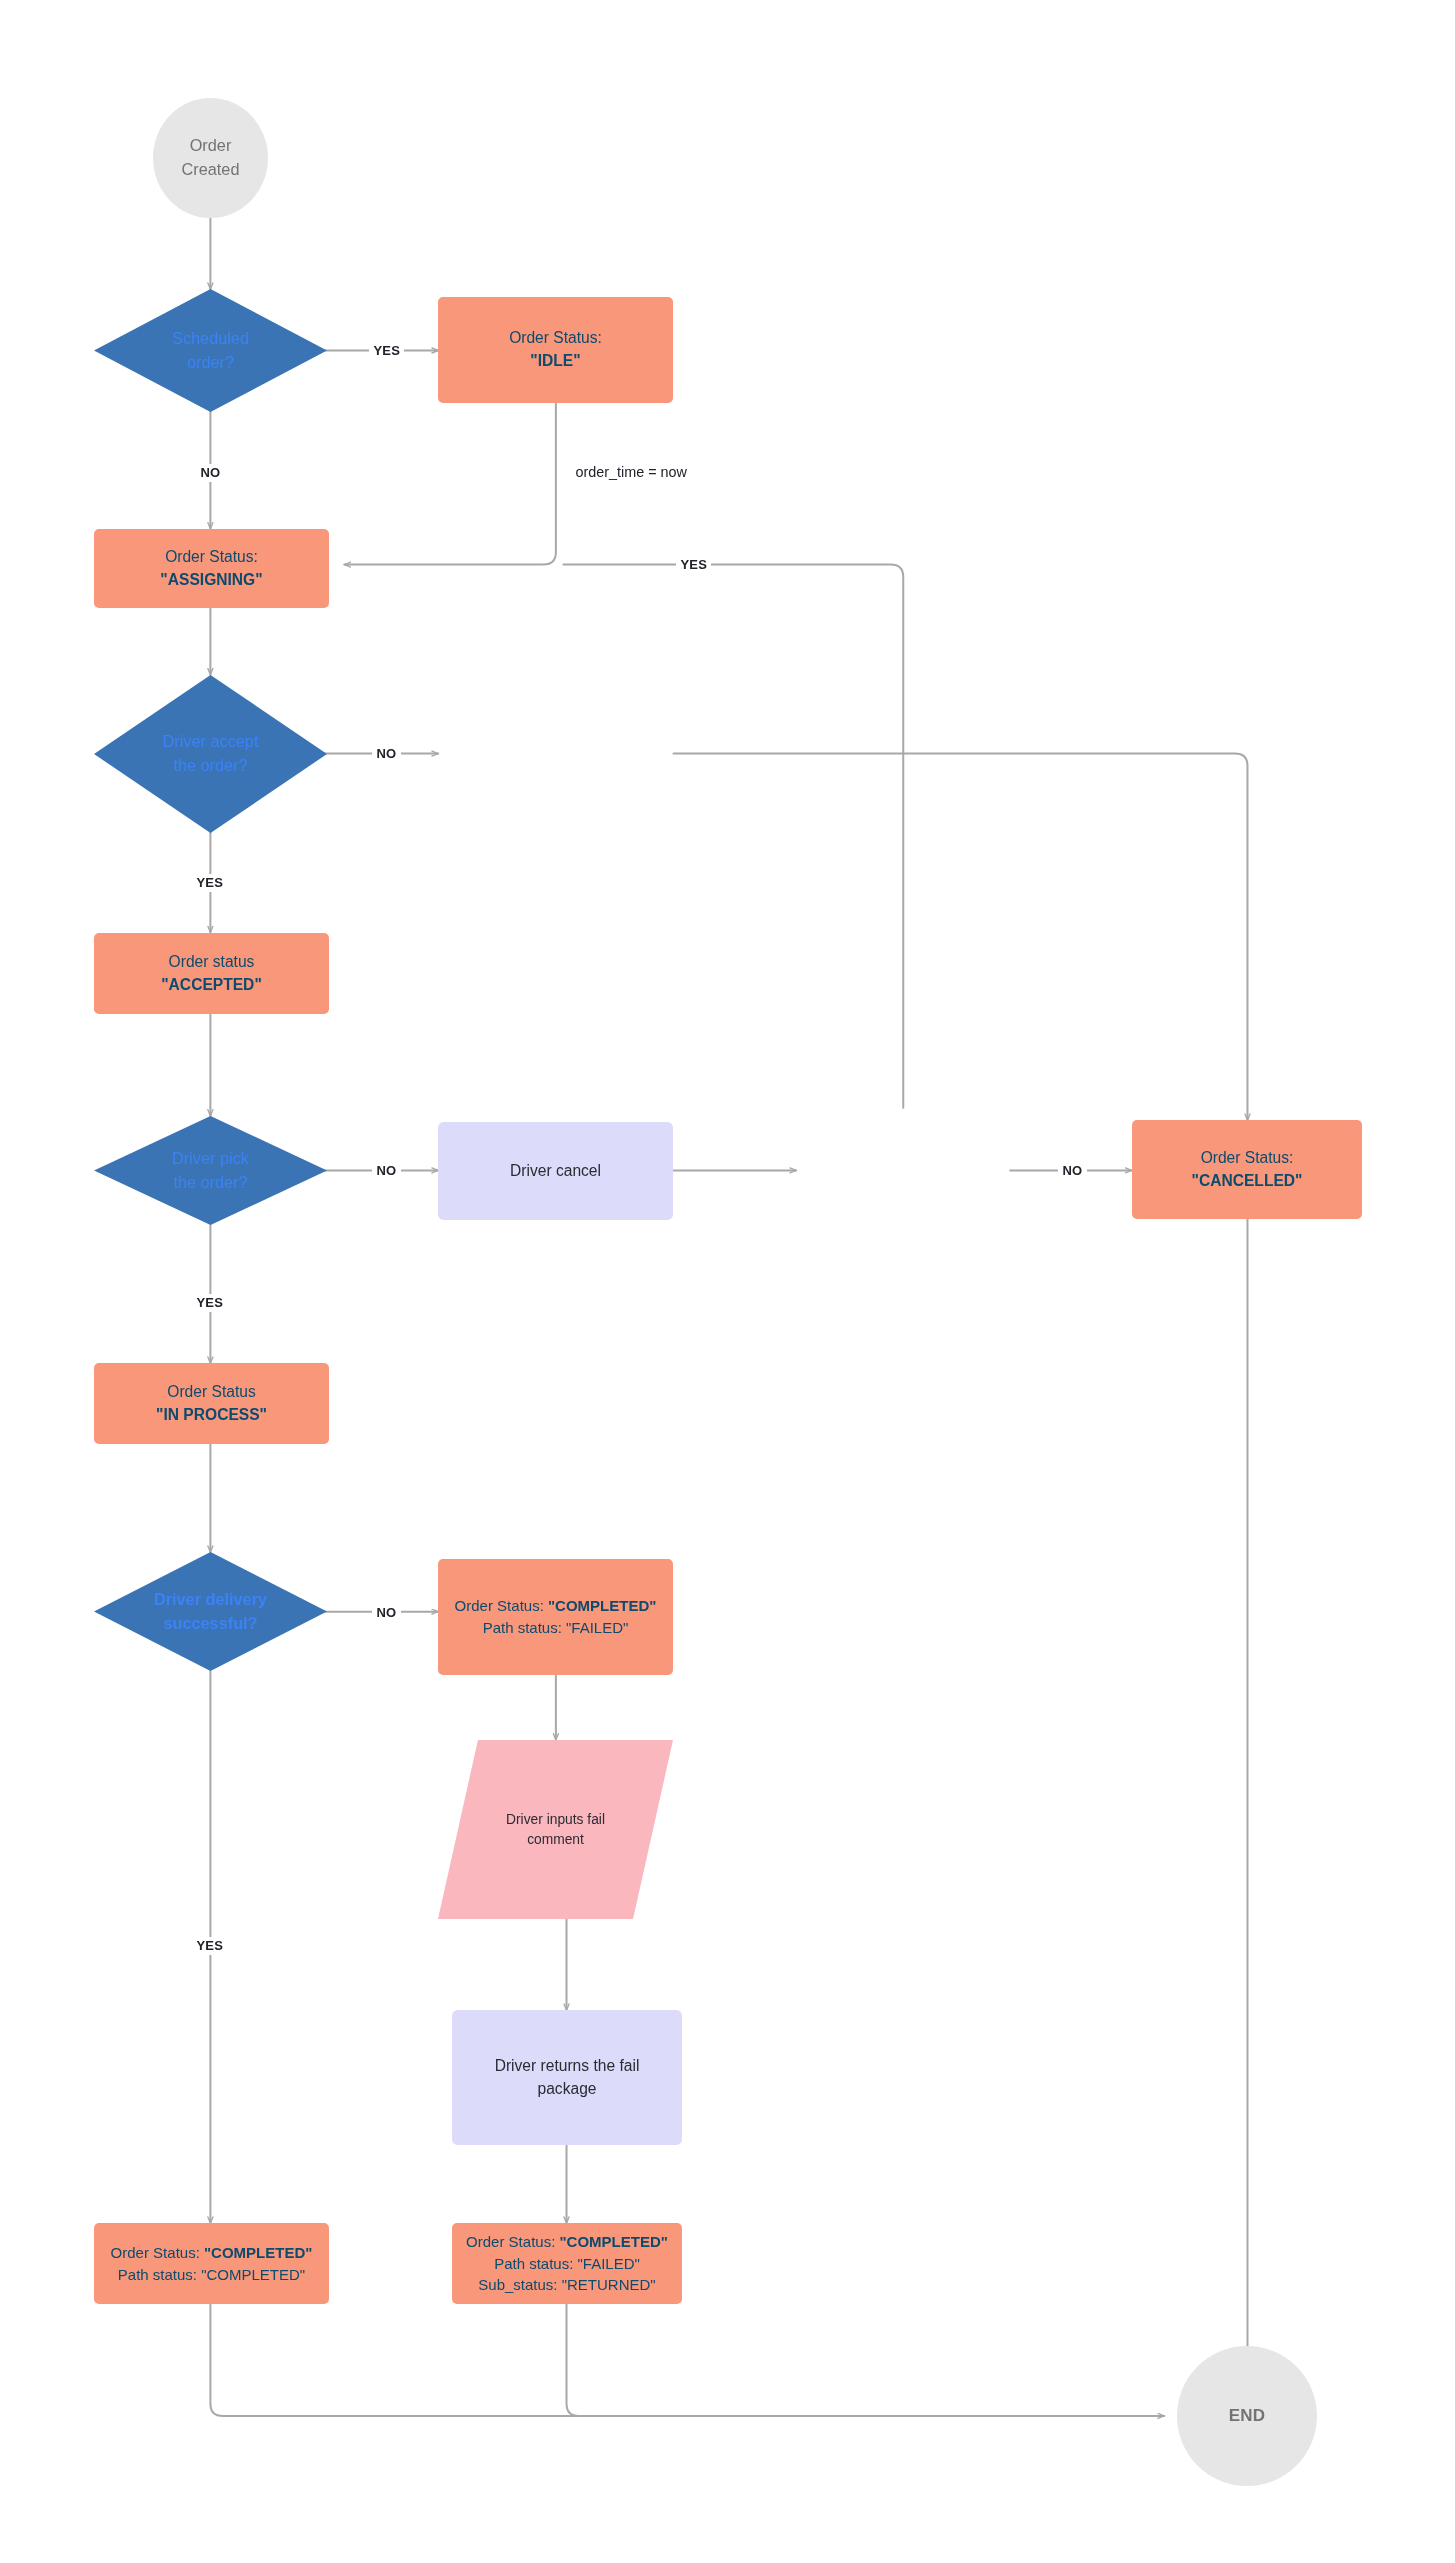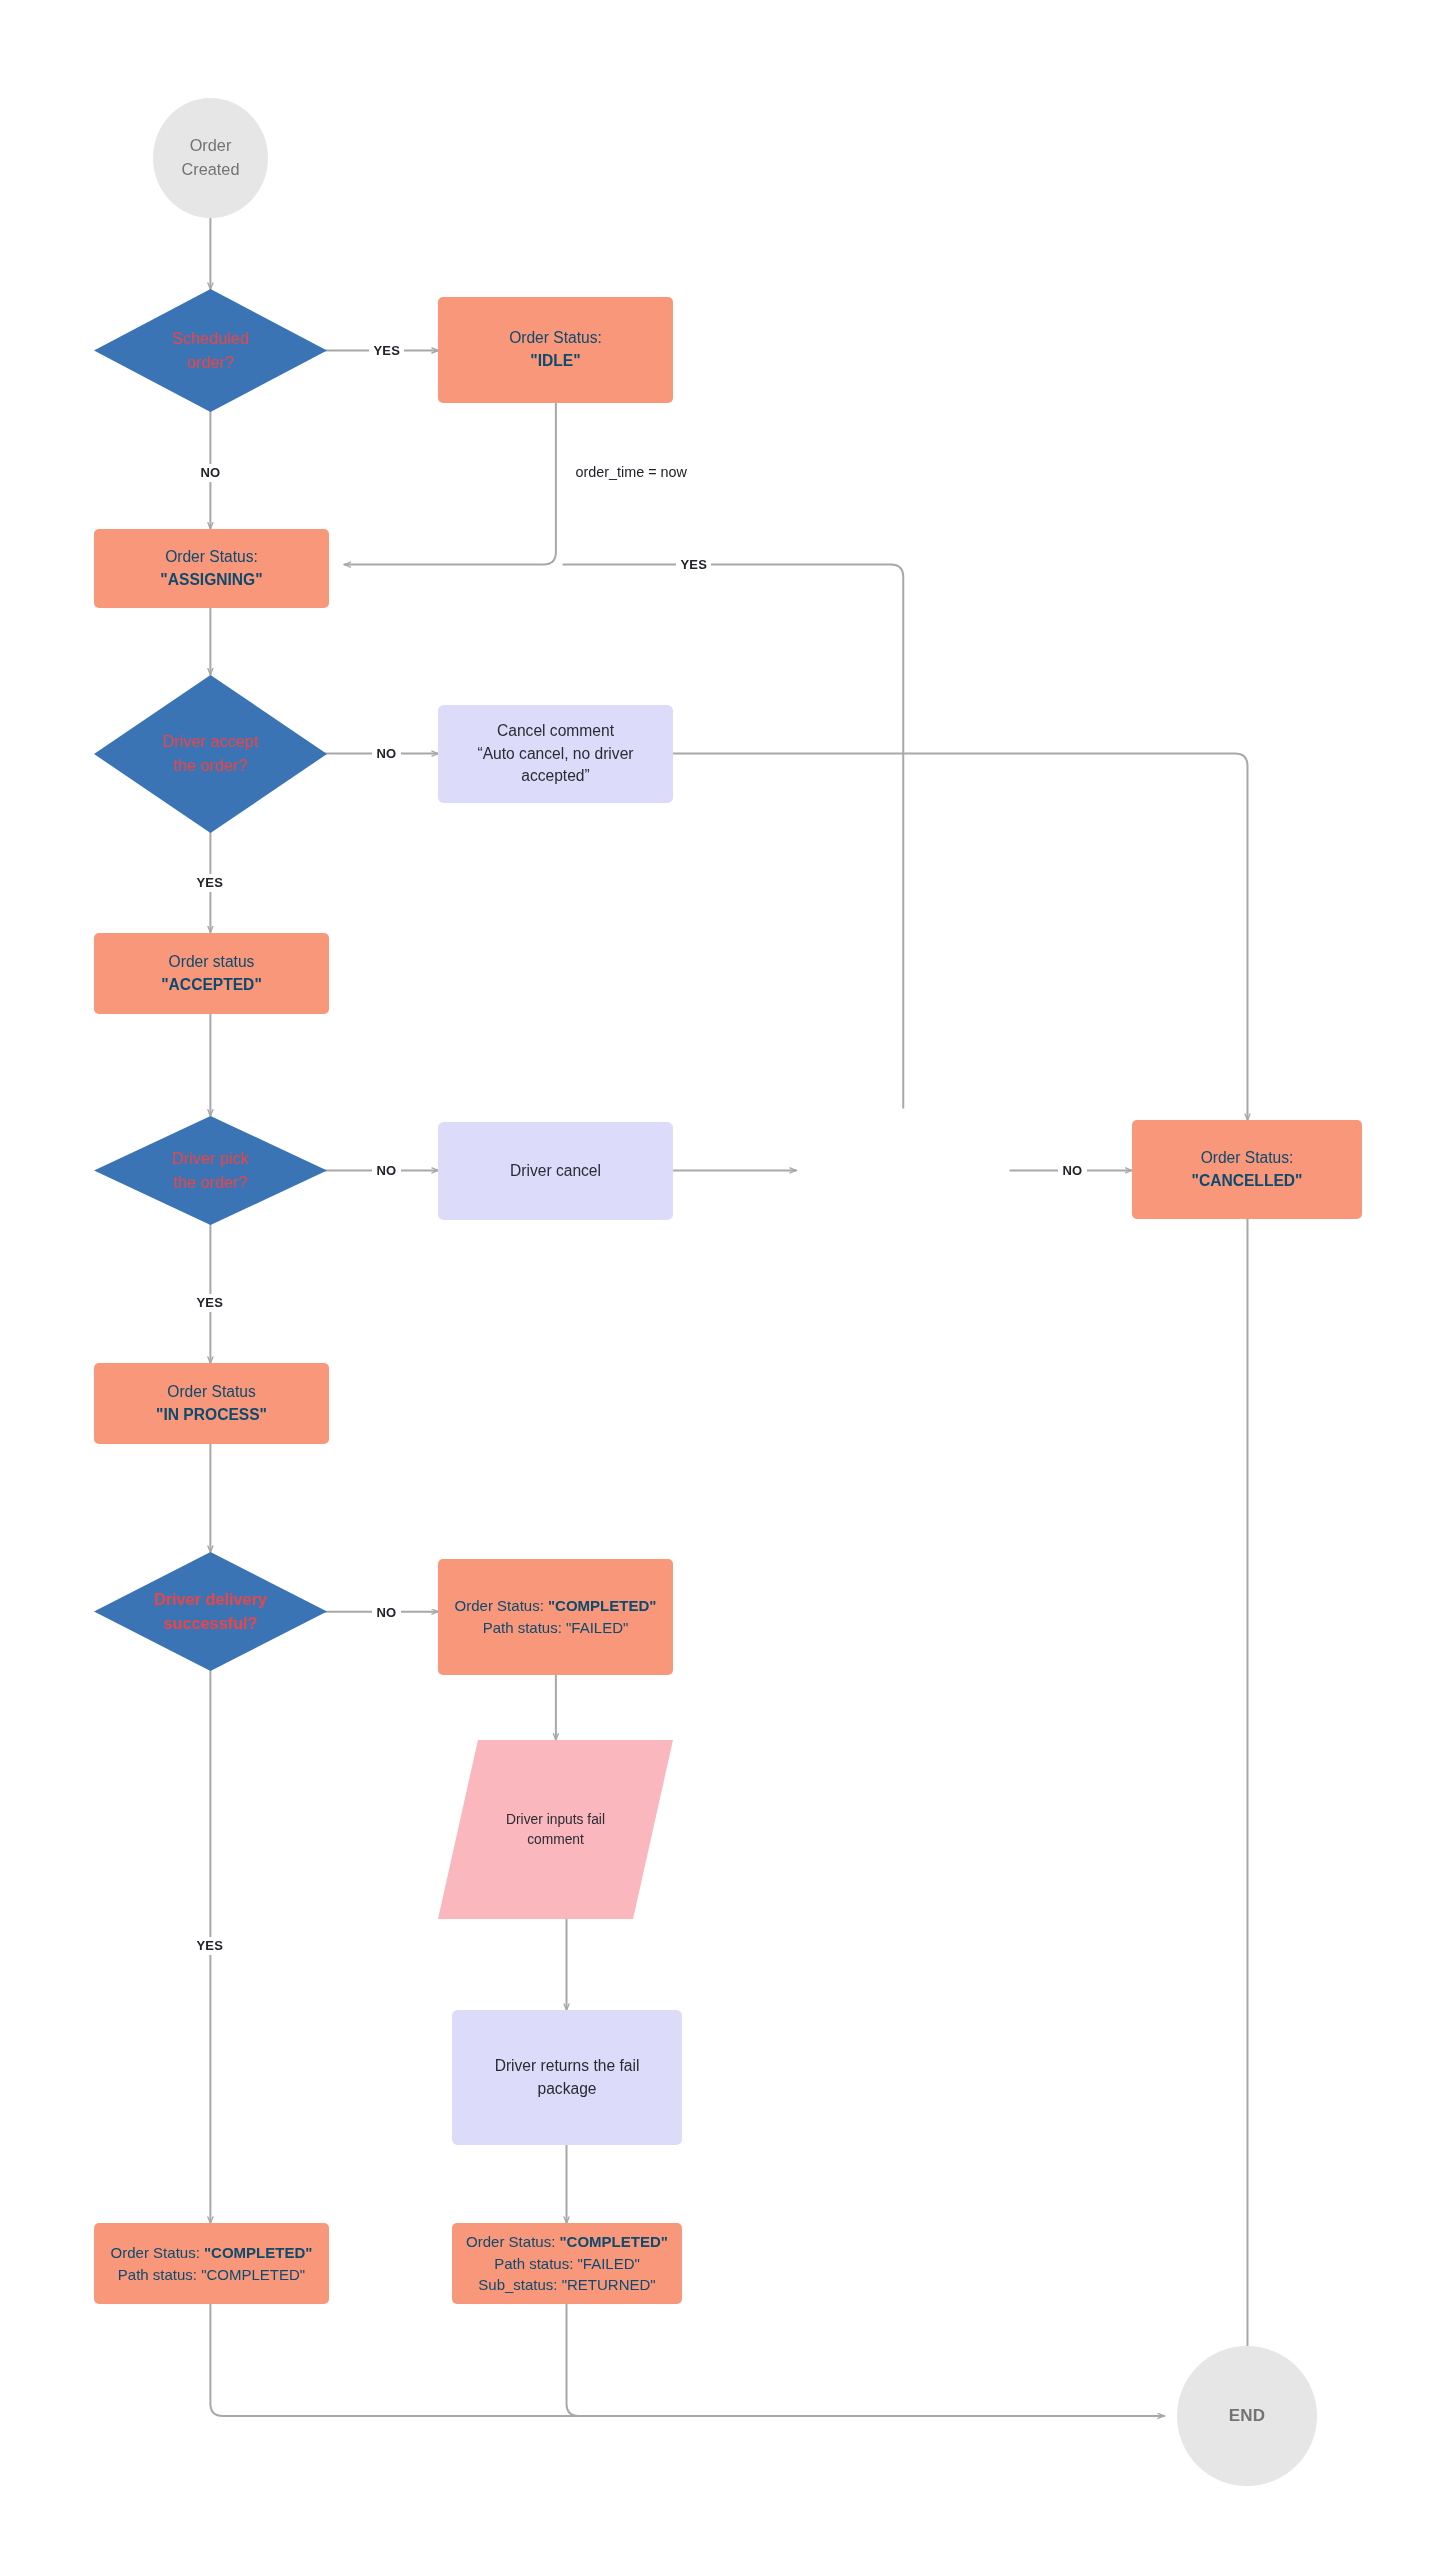--- a/index.html
+++ b/index.html
@@ -48,21 +48,21 @@
     color: #737373;
     font-size: 16.3px;
   }
   .terminator.end {
     font-weight: bold;
     font-size: 17px;
     letter-spacing: 0.2px;
   }
   .decision {
     background: transparent;
-    color: #ef4444;
+    color: #3b82f6;
     font-size: 16.3px;
   }
   .decision .diamond {
     position: absolute;
     left: 0; top: 0;
     width: 100%; height: 100%;
     background: #3b74b4;
     clip-path: polygon(50% 0%, 100% 50%, 50% 100%, 0% 50%);
   }
   .decision .inner { position: relative; z-index: 2; }
@@ -194,27 +194,20 @@
   </div>
 
   <div class="node decision" style="left:94px; top:675px; width:233px; height:158px;">
     <div class="diamond"></div>
     <div class="inner">
       <div>Driver accept</div>
       <div>the order?</div>
     </div>
   </div>
 
-  <div class="node process" style="left:438px; top:705px; width:235px; height:98px;">
-    <div class="inner">
-      <div>Cancel comment</div>
-      <div>“Auto cancel, no driver</div>
-      <div>accepted”</div>
-    </div>
-  </div>
 
   <div class="node status" style="left:94px; top:933px; width:235px; height:81px;">
     <div class="inner">
       <div>Order status</div>
       <div class="bold">"ACCEPTED"</div>
     </div>
   </div>
 
   <div class="node decision" style="left:94px; top:1116px; width:233px; height:109px;">
     <div class="diamond"></div>

